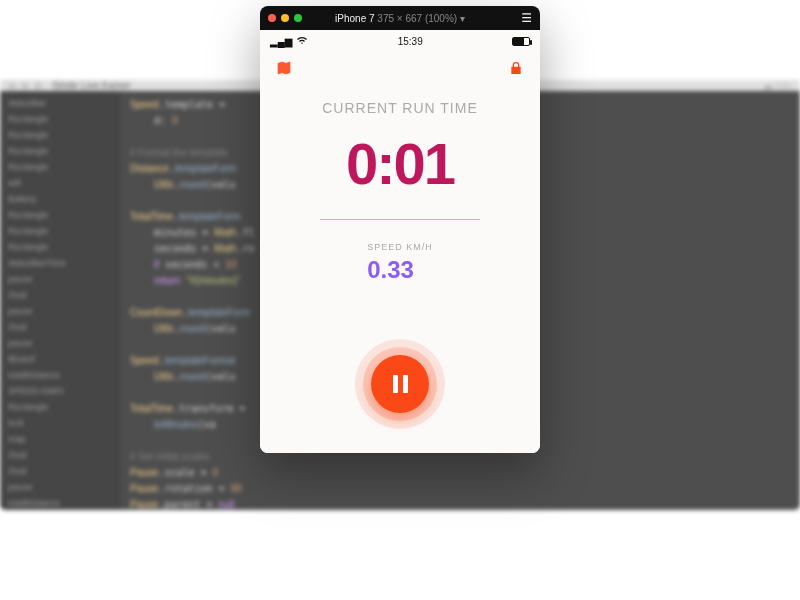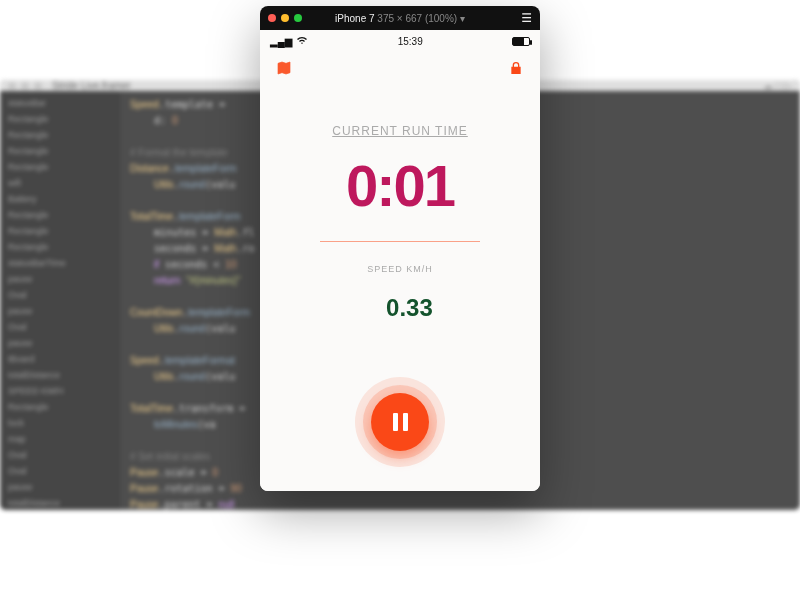--- a/index.html
+++ b/index.html
@@ -120,27 +120,27 @@
 
   .app-screen {
     background: #fbfaf9;
     padding: 8px 16px 24px 16px;
     display: flex;
     flex-direction: column;
     align-items: center;
   }
   .app-topbar { width:100%; display:flex; justify-content:space-between; color:#fa4817; }
   .app-topbar svg { width:16px; height:16px; }
-  .label-caps { letter-spacing:1px; font-size:12px; color:#aaa; margin-top:44px;text-decoration:underline; }
+  .label-caps { letter-spacing:1px; font-size:14px; color:#aaa; margin-top:20px; }
   .timer { font-size:58px; font-weight:900; letter-spacing:-2px; color:#be185d; margin-top:14px;}
   .divider { width:160px; height:1px; background:#fa4817; opacity:0.5; margin:22px 0;}
-  .metrics { display:flex; gap:60px; text-align:right;}
+  .metrics { display:flex; gap:60px; text-align:left;}
   .metric .mlabel { font-size:9px; letter-spacing:1px; color:#aaa;}
   .metric .mlabel .unit { color:#aaa; }
-  .metric .mval { font-size:24px; font-weight:800; color:#14532d; margin-top:20px;}
+  .metric .mval { font-size:24px; font-weight:800; color:#8b5cf6; margin-top:4px;}
   .pause-wrap { margin-top:55px; position:relative; width:90px; height:90px; display:flex; align-items:center; justify-content:center;}
   .pulse { position:absolute; width:90px; height:90px; border-radius:50%; background:rgba(250,72,23,0.12);}
   .pulse2 { width:74px; height:74px; background:rgba(250,72,23,0.18);}
   .pause-btn {
     position:relative; width:58px; height:58px; border-radius:50%;
     background:#fa4817; display:flex; align-items:center; justify-content:center;
     box-shadow:0 6px 14px rgba(250,72,23,0.4);
   }
   .pause-btn .bars { display:flex; gap:5px;}
   .pause-btn .bars span { width:5px; height:18px; background:#fff; border-radius:1px;}

